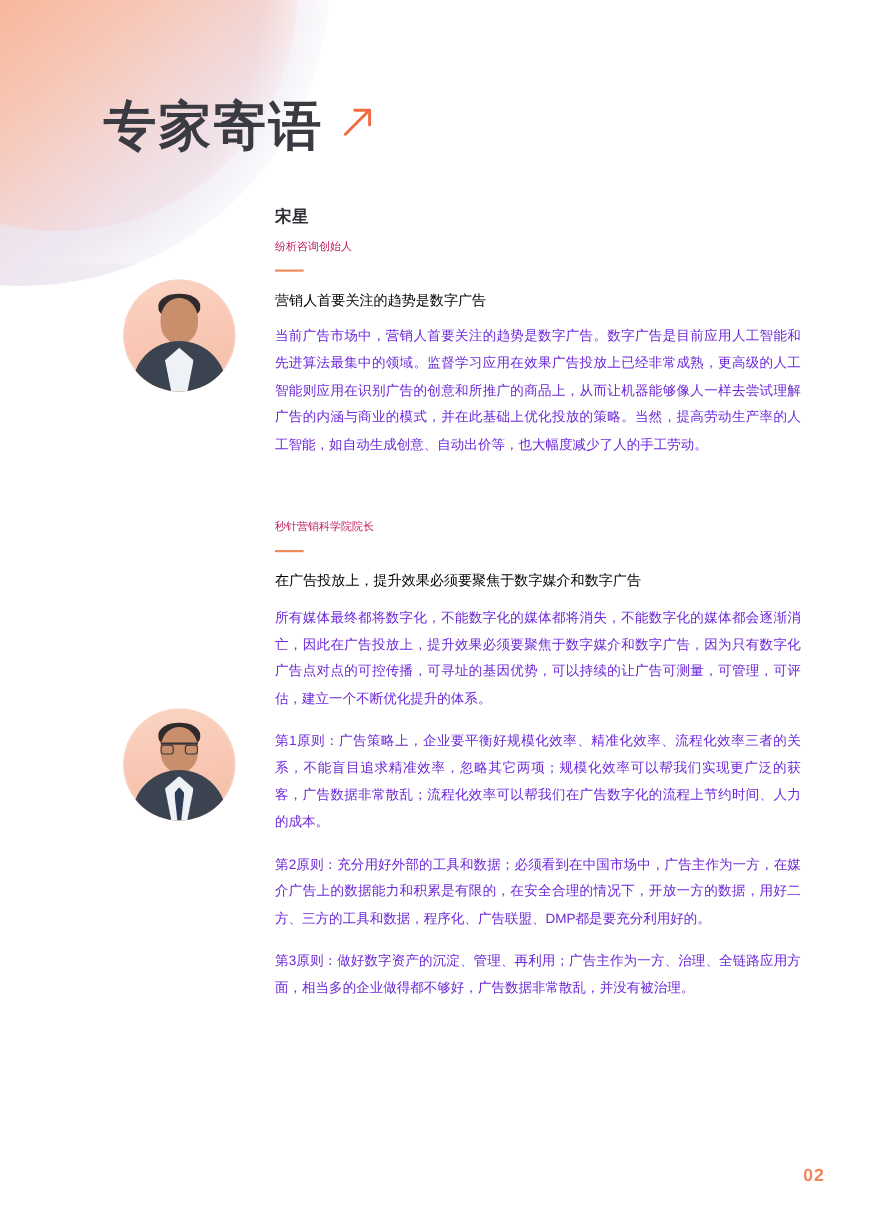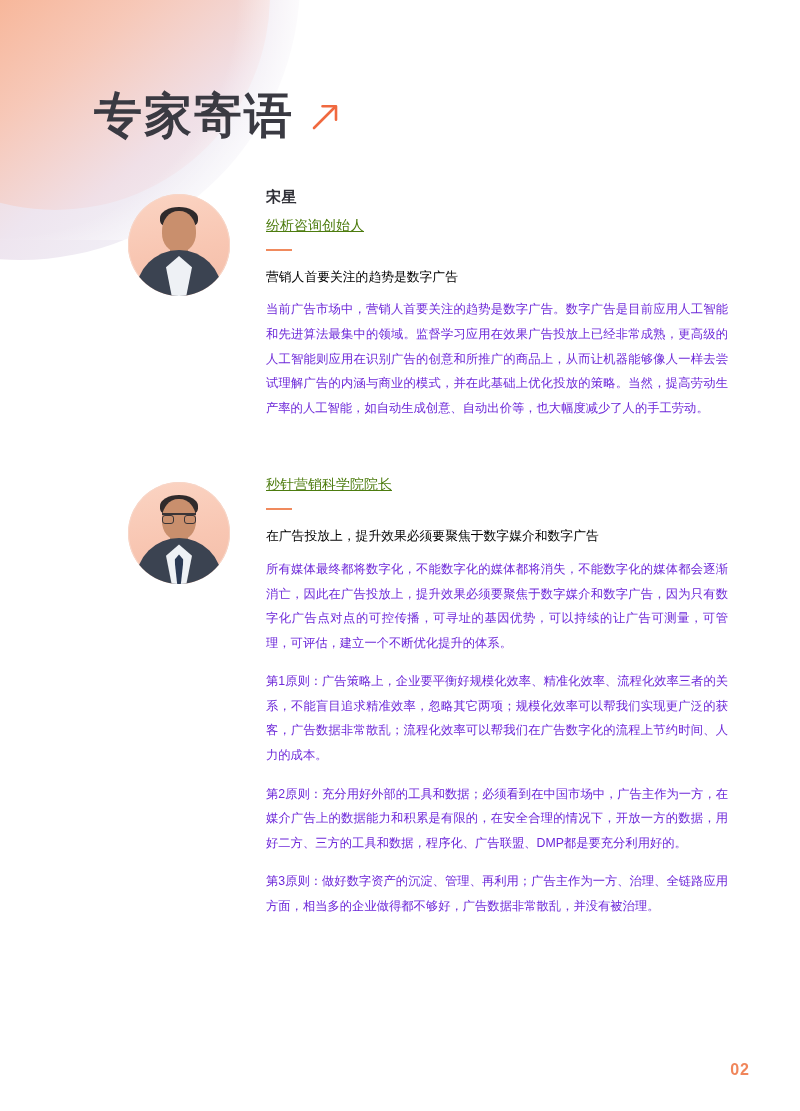--- a/index.html
+++ b/index.html
@@ -45,21 +45,21 @@
     background: radial-gradient(circle at 0% 0%, rgba(255,255,255,0) 58%, #ffffff 77%);
     pointer-events: none;
   }
 
   
   .title-wrap {
     position: absolute;
     left: 94px;
     top: 92px;
     display: flex;
-    align-items: center;
+    align-items: flex-start;
   }
   .title-text {
     font-size: 48px;
     font-weight: bold;
     letter-spacing: 2px;
     color: #3a3a42;
     line-height: 1;
     font-family: "Liberation Sans", sans-serif;
   }
   .title-arrow {
@@ -74,22 +74,21 @@
   .content {
     position: absolute;
     left: 0;
     top: 188px;
     width: 800px;
   }
   .expert-block {
     display: flex;
     padding: 0 72px 0 112px;
     margin-bottom: 56px;
-    align-items: flex-start;
-    margin-left: 16px;
+    align-items: center;
   }
   .avatar-col {
     width: 118px;
     flex: 0 0 118px;
     padding-top: 6px;
   }
   .avatar {
     width: 102px;
     height: 102px;
     border-radius: 50%;
@@ -186,24 +185,23 @@
     padding-left: 20px;
   }
   .expert-name {
     font-size: 15px;
     font-weight: bold;
     color: #2f2f36;
     margin: 0 0 10px 0;
     letter-spacing: .5px;
   }
   .expert-role {
-    font-size: 14px;
-    color: #4d7c0f;
+    font-size: 10px;
+    color: #be185d;
     margin: 0 0 14px 0;
-    text-decoration: underline;
   }
   .rule {
     width: 26px;
     height: 2px;
     background: #f08a5d;
     margin: 0 0 16px 0;
   }
   .lead {
     font-size: 12.8px;
     font-weight: normal;

